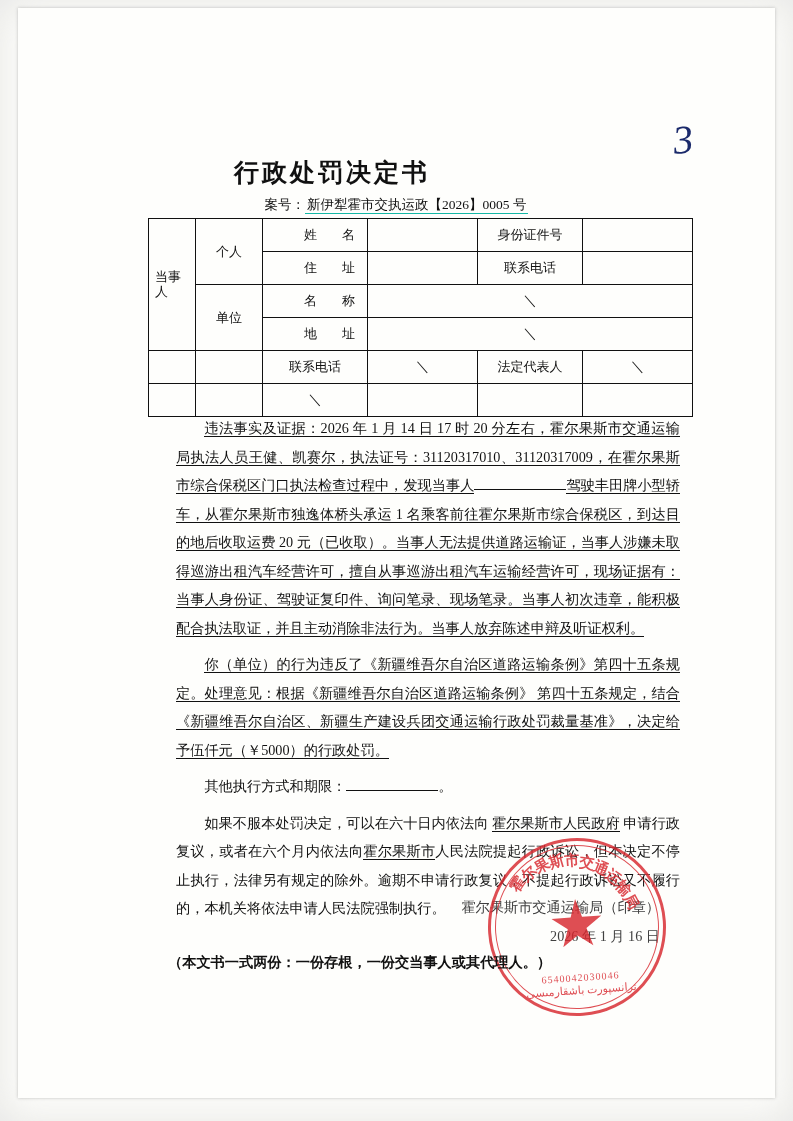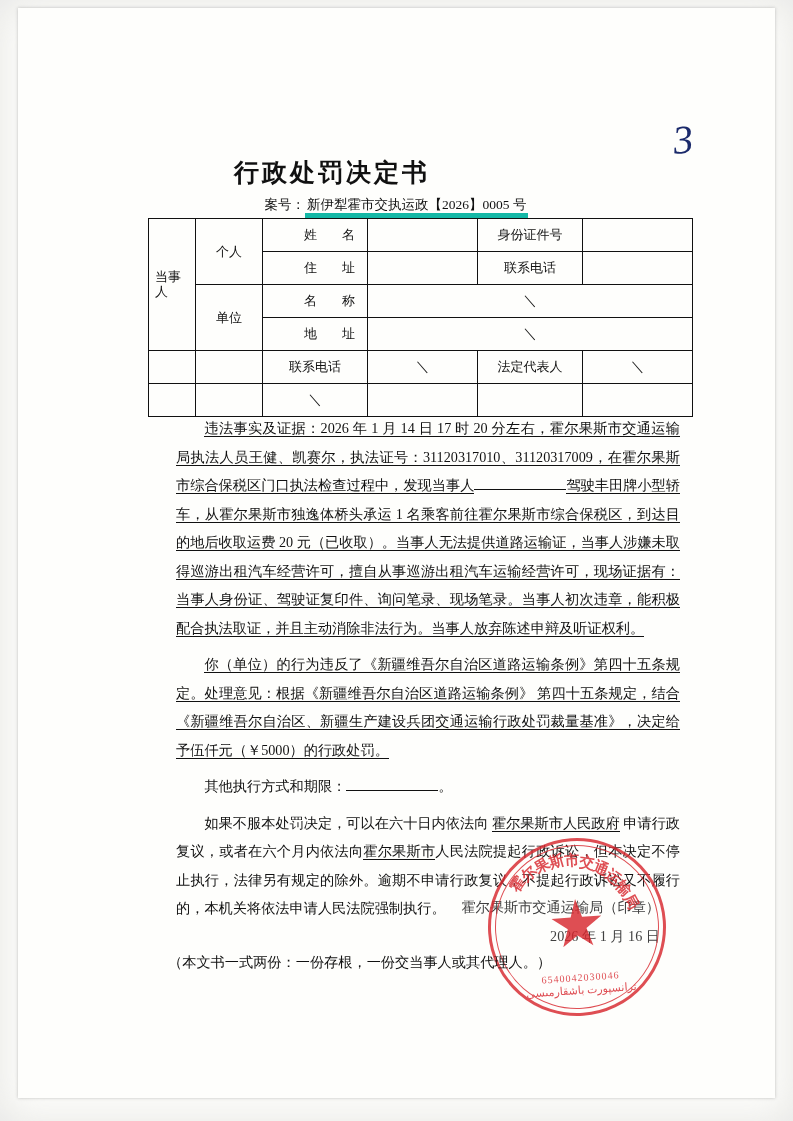--- a/index.html
+++ b/index.html
@@ -60,21 +60,21 @@
   .caseno {
     position: absolute;
     top: 188px;
     left: 0;
     width: 757px;
     text-align: center;
     font-size: 13.5px;
     color: #111;
   }
   .caseno .value {
-    border-bottom: 5px solid #14b8a6;
+    border-bottom: 1px solid #14b8a6;
     padding: 0 2px 1px 2px;
   }
 
   
   table.party {
     position: absolute;
     top: 210px;
     left: 130px;
     width: 545px;
     border-collapse: collapse;
@@ -150,20 +150,21 @@
   }
   .sig-line { padding-right: 28px; }
 
   .footnote {
     position: absolute;
     top: 945px;
     left: 150px;
     width: 540px;
     font-size: 14.2px;
     color: #111;
+    font-weight: bold;
   }
 
   
   .seal {
     position: absolute;
     left: 470px;
     top: 830px;
     width: 172px;
     height: 172px;
     border: 3px solid #d8282f;

